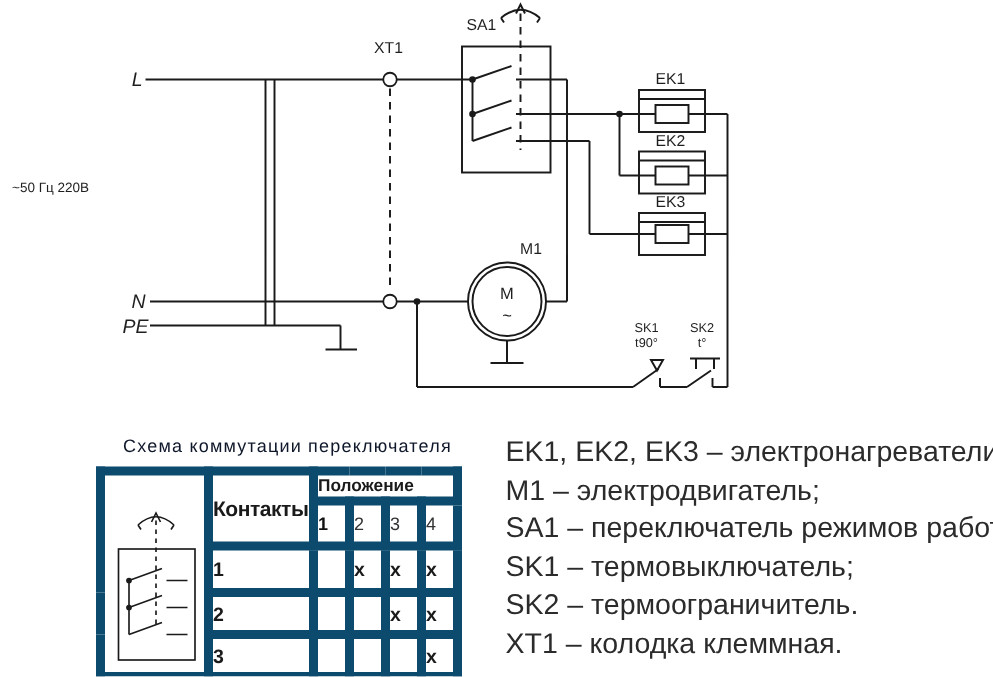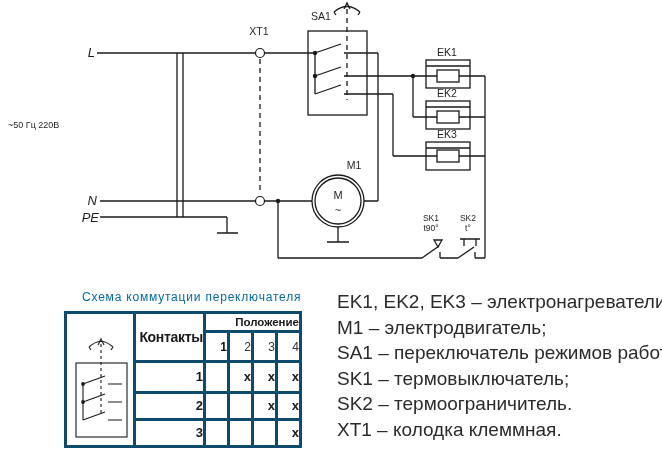--- a/index.html
+++ b/index.html
@@ -11,25 +11,25 @@
   .schem circle.term{fill:#ffffff;stroke:#1a1a1a;stroke-width:1.2;}
   .schem circle.dot{fill:#1a1a1a;stroke:none;}
   .schem .dash{stroke-dasharray:5 4;}
   .schem text{fill:#1f1f1f;stroke:none;font-family:"Liberation Sans",sans-serif;}
   .t-lab{font-size:13px;font-style:italic;}
   .t-ref{font-size:10.5px;}
   .t-sm{font-size:9px;}
   .t-xs{font-size:8.5px;}
   .t-motor{font-size:11px;}
 
-  .table-title{position:absolute;left:82px;top:290px;font-size:12px;letter-spacing:0.8px;color:#0369a1;}
+  .table-title{position:absolute;left:82px;top:290px;font-size:12px;letter-spacing:0.8px;color:#0f172a;}
 
   .ktable{position:absolute;left:64px;top:311px;border-collapse:collapse;table-layout:fixed;
           border:2px solid #1212c0;}
-  .ktable td{border:3px solid #0c4a6e;text-align:right;vertical-align:middle;padding:0;}
+  .ktable td{border:6px solid #0c4a6e;text-align:left;vertical-align:middle;padding:0;}
   .cell-pos{border-bottom:2px solid #1212c0 !important;font-weight:bold;font-size:11.5px;}
   .cell-contacts{font-weight:bold;font-size:14px;letter-spacing:-0.3px;margin-top:40px;}
   .numrow td{font-size:12px;color:#333;}
   .numrow td:not(:first-child){border-left:1.6px solid #1212c0;}
   .numrow td.b{font-weight:bold;color:#111;}
   .cnum{font-weight:bold;font-size:13px;}
   .mark{font-weight:bold;font-size:13px;}
   .cell-diagram{background:#fff;}
   .mini path,.mini rect{fill:none;stroke:#1a1a1a;stroke-width:1.1;}
   .mini .dash{stroke-dasharray:3 3;}

